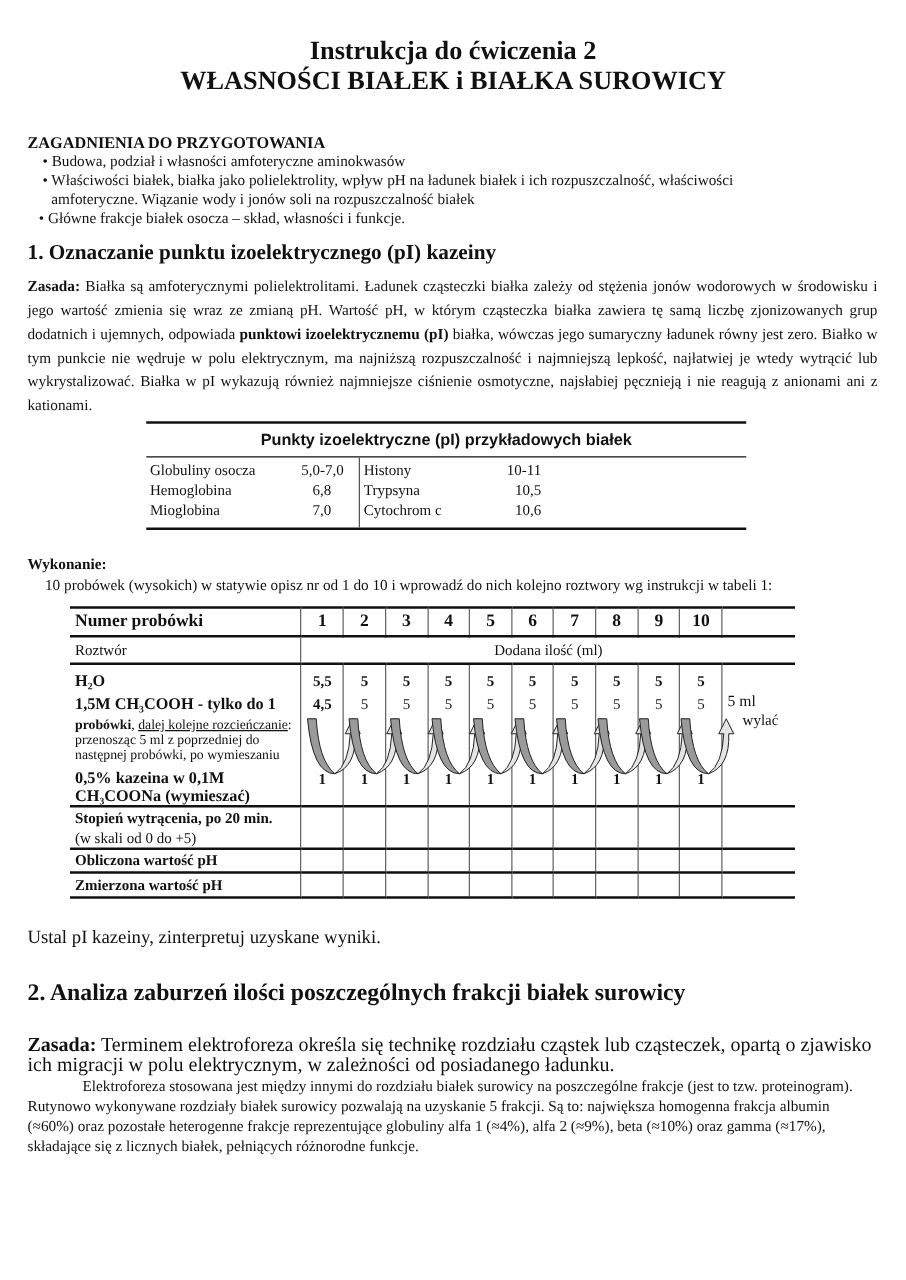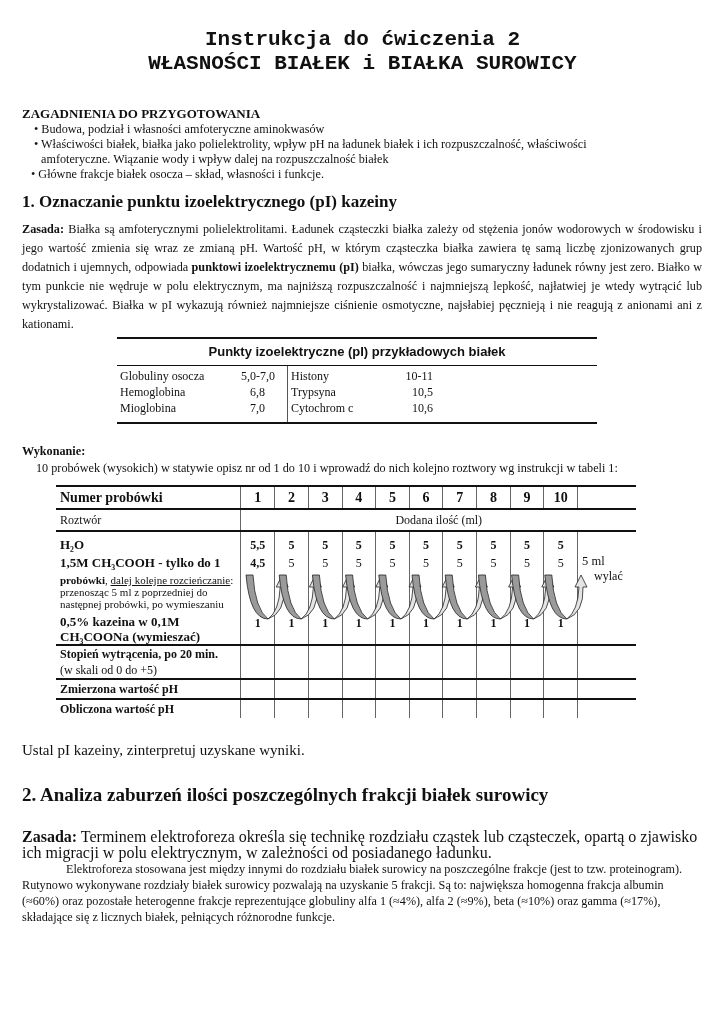--- a/index.html
+++ b/index.html
@@ -1,19 +1,19 @@
 <!DOCTYPE html>
 <html><head>
 <meta charset="utf-8">
 <style>
   html, body { margin:0; padding:0; background:#ffffff; }
   body { width:725px; height:1024px; position:relative; overflow:hidden;
          font-family:"Liberation Serif", serif; color:#111; }
   .abs { position:absolute; }
-  .title { left:0; width:725px; text-align:center; font-weight:bold; font-size:21px; line-height:24px;font-family:Liberation Mono, monospace; }
+  .title { left:0; width:725px; text-align:center; font-weight:bold; font-size:21px; line-height:24px; }
   .h-sec { font-weight:bold; font-size:13px; left:22px; }
   .bl { font-size:12.2px; line-height:15px; }
   .h1 { font-weight:bold; font-size:17px; left:22px; }
   .para { left:22px; width:680px; font-size:12.2px; line-height:19px; text-align:justify; }
   .para b { font-weight:bold; }
   
   #pi-table { left:117px; top:337px; width:480px; border-top:2px solid #111; border-bottom:2px solid #111; }
   #pi-table .cap { font-family:"Liberation Sans", sans-serif; font-weight:bold; font-size:13px; text-align:center; height:26px; line-height:26px; border-bottom:1.5px solid #111; }
   #pi-table .cols { display:flex; height:56px; }
   #pi-table .col { padding:2px 6px 0 3px; font-size:12px; line-height:16px; box-sizing:border-box; }
@@ -30,21 +30,21 @@
 </style>
 </head>
 <body>
 
 <div class="abs title" style="top:28px;">Instrukcja do ćwiczenia 2</div>
 <div class="abs title" style="top:52px;">WŁASNOŚCI BIAŁEK i BIAŁKA SUROWICY</div>
 
 <div class="abs h-sec" style="top:106px;">ZAGADNIENIA DO PRZYGOTOWANIA</div>
 <div class="abs bl" style="left:34px; top:122px;"><span>• </span><span>Budowa, podział i własności amfoteryczne aminokwasów</span></div>
 <div class="abs bl" style="left:34px; top:137px;"><span>• </span><span>Właściwości białek, białka jako polielektrolity, wpływ pH na ładunek białek i ich rozpuszczalność, właściwości</span></div>
-<div class="abs bl" style="left:41px; top:152px;">amfoteryczne. Wiązanie wody i wpływ dalej na rozpuszczalność białek</div>
+<div class="abs bl" style="left:41px; top:152px;">amfoteryczne. Wiązanie wody i jonów soli na rozpuszczalność białek</div>
 <div class="abs bl" style="left:31px; top:167px;"><span>• </span><span>Główne frakcje białek osocza – skład, własności i funkcje.</span></div>
 
 <div class="abs h1" style="top:192px;">1. Oznaczanie punktu izoelektrycznego (pI) kazeiny</div>
 <div class="abs para" style="top:220px;">
   <b>Zasada:</b><span> Białka są amfoterycznymi polielektrolitami. Ładunek cząsteczki białka zależy od stężenia jonów wodorowych w środowisku i jego wartość zmienia się wraz ze zmianą pH. Wartość pH, w którym cząsteczka białka zawiera tę samą liczbę zjonizowanych grup dodatnich i ujemnych, odpowiada </span><b>punktowi izoelektrycznemu (pI)</b><span> białka, wówczas jego sumaryczny ładunek równy jest zero. Białko w tym punkcie nie wędruje w polu elektrycznym, ma najniższą rozpuszczalność i najmniejszą lepkość, najłatwiej je wtedy wytrącić lub wykrystalizować. Białka w pI wykazują również najmniejsze ciśnienie osmotyczne, najsłabiej pęcznieją i nie reagują z anionami ani z kationami.</span>
 </div>
 
 <div id="pi-table" class="abs">
   <div class="cap">Punkty izoelektryczne (pI) przykładowych białek</div>
   <div class="cols">
@@ -174,36 +174,36 @@
         <td class="num"></td>
         <td class="num"></td>
         <td class="num"></td>
         <td class="num"></td>
         <td class="num"></td>
         <td class="num"></td>
         <td class="num"></td>
         <td class="num"></td>
         <td></td>
   </tr>
+  <tr class="thick" style="height:19px;">
+    <td class="lab" style="font-weight:bold;">Obliczona wartość pH</td>
+    <td class="num"></td>
+        <td class="num"></td>
+        <td class="num"></td>
+        <td class="num"></td>
+        <td class="num"></td>
+        <td class="num"></td>
+        <td class="num"></td>
+        <td class="num"></td>
+        <td class="num"></td>
+        <td class="num"></td>
+        <td></td>
+  </tr>
   <tr class="thick last" style="height:20px;">
     <td class="lab" style="font-weight:bold;">Zmierzona wartość pH</td>
-    <td class="num"></td>
-        <td class="num"></td>
-        <td class="num"></td>
-        <td class="num"></td>
-        <td class="num"></td>
-        <td class="num"></td>
-        <td class="num"></td>
-        <td class="num"></td>
-        <td class="num"></td>
-        <td class="num"></td>
-        <td></td>
-  </tr>
-  <tr class="thick" style="height:19px;">
-    <td class="lab" style="font-weight:bold;">Obliczona wartość pH</td>
     <td class="num"></td>
         <td class="num"></td>
         <td class="num"></td>
         <td class="num"></td>
         <td class="num"></td>
         <td class="num"></td>
         <td class="num"></td>
         <td class="num"></td>
         <td class="num"></td>
         <td class="num"></td>

